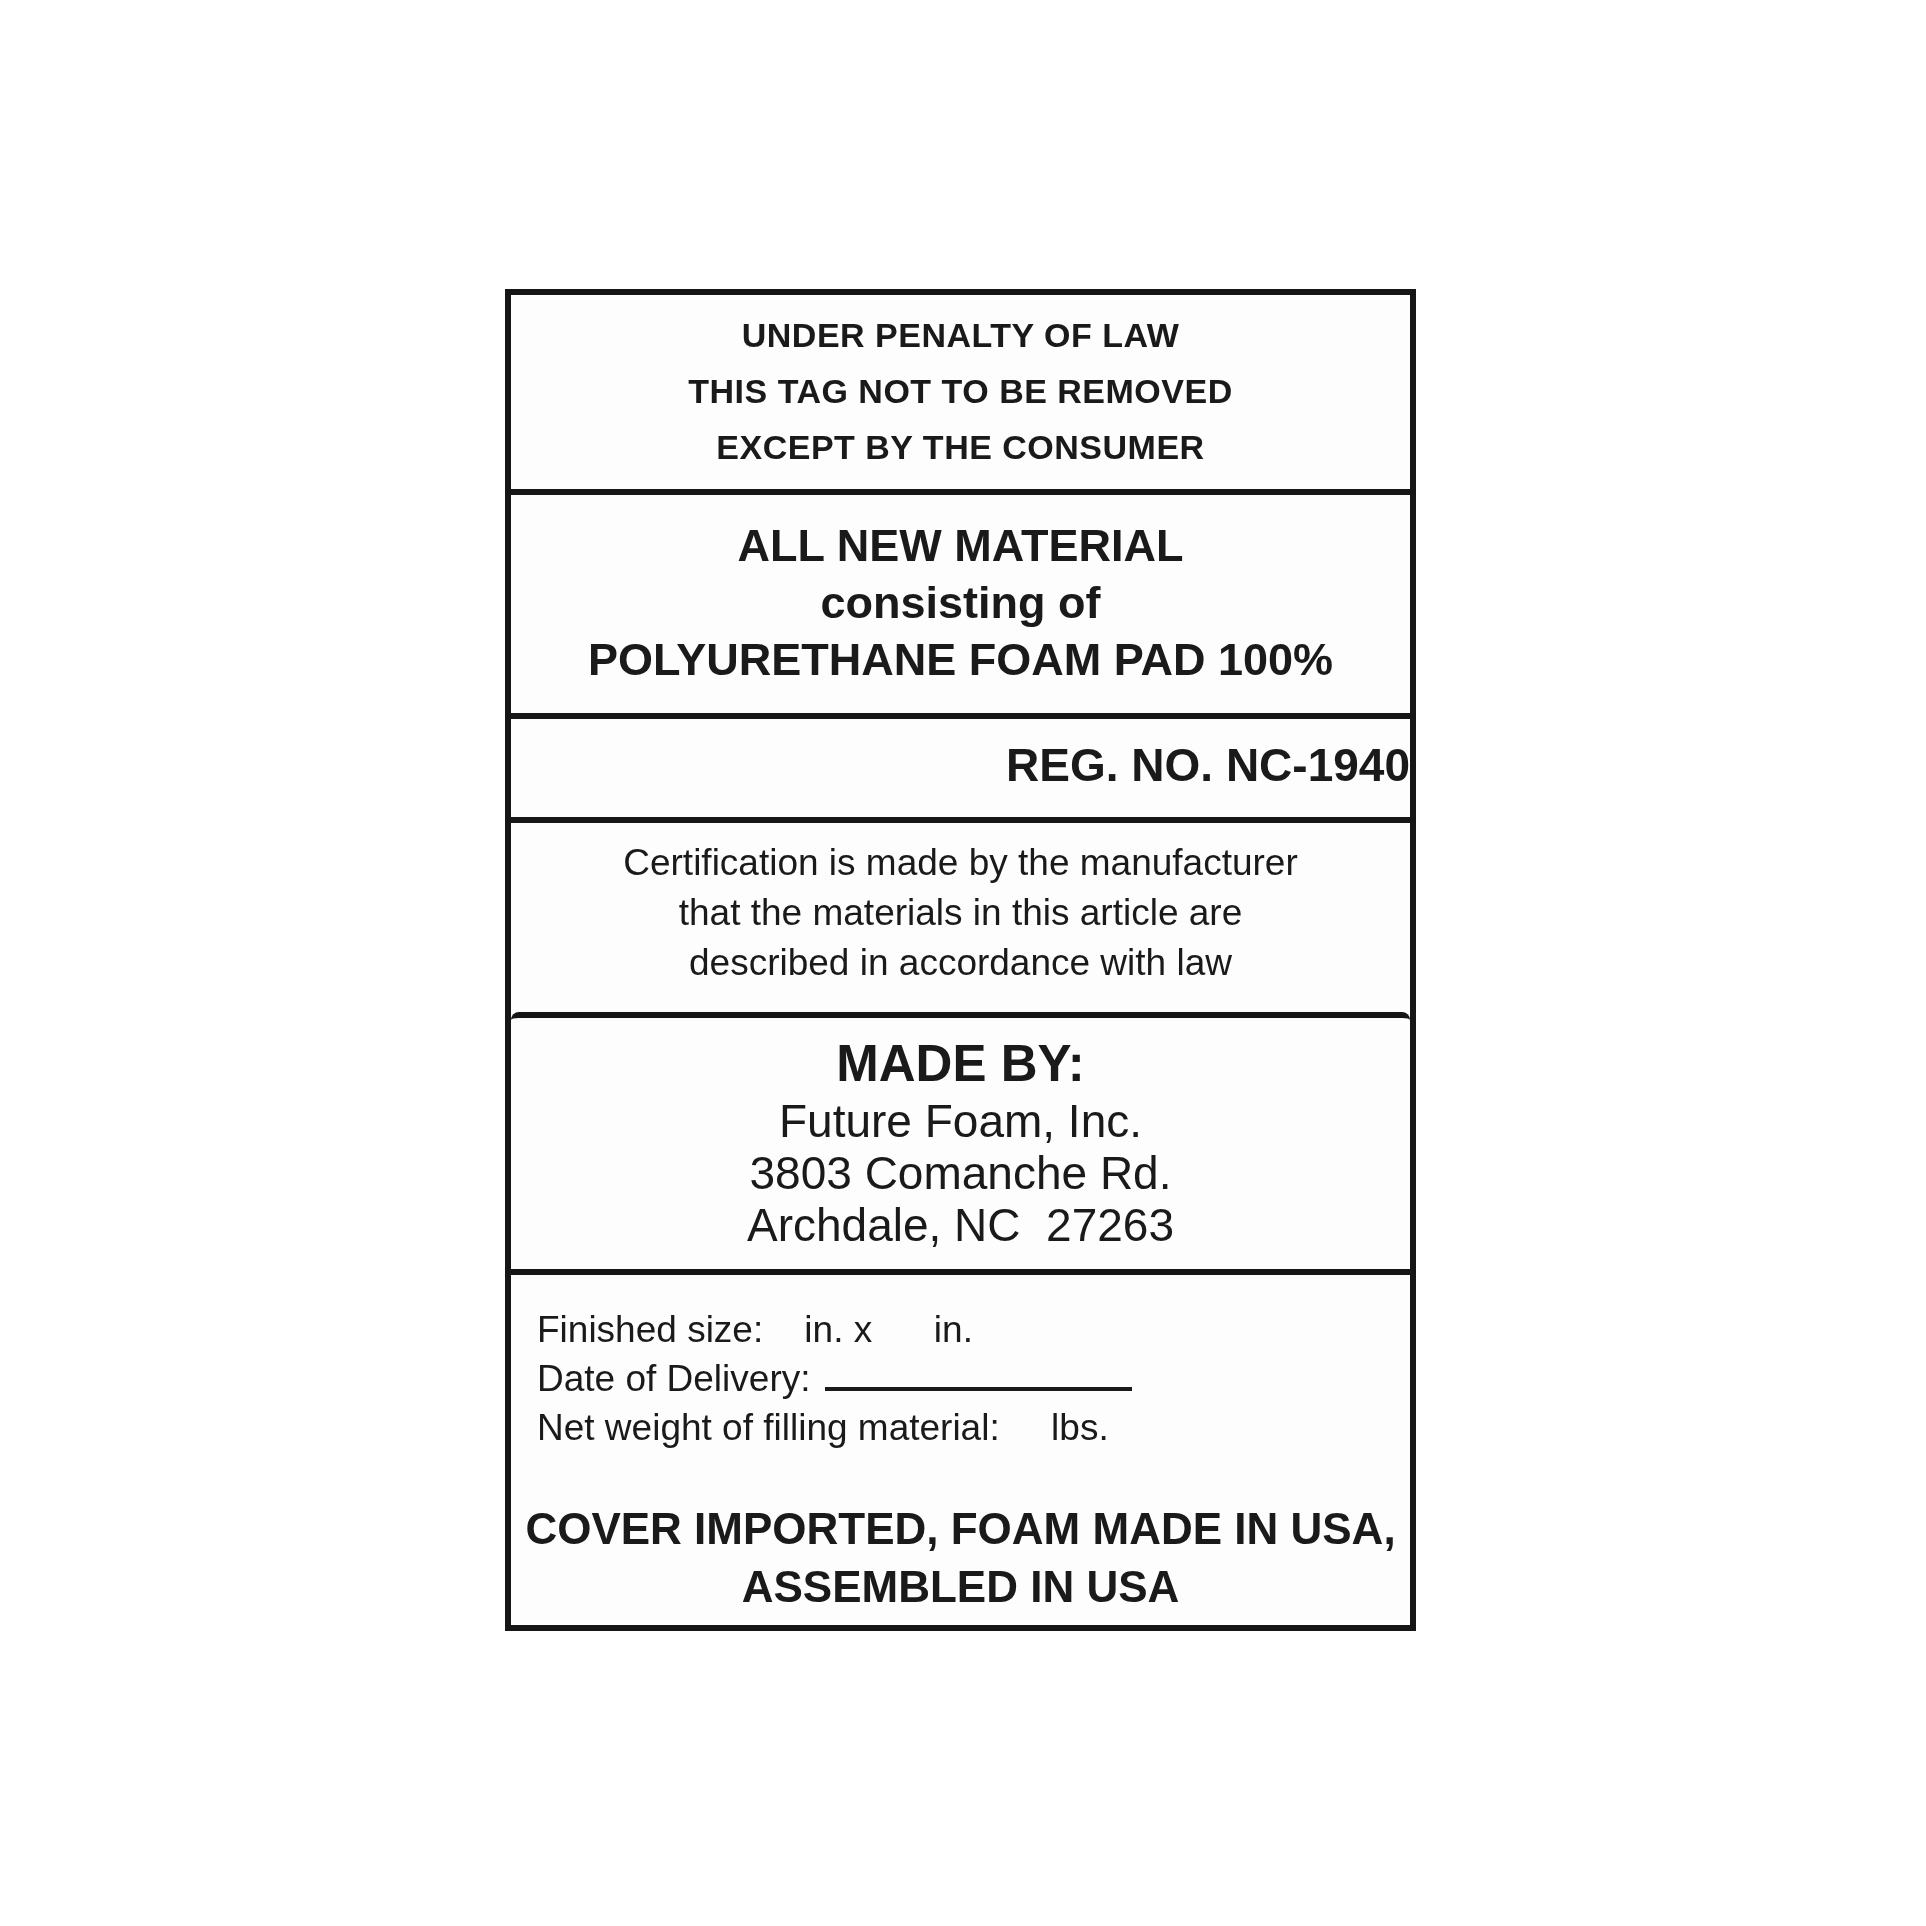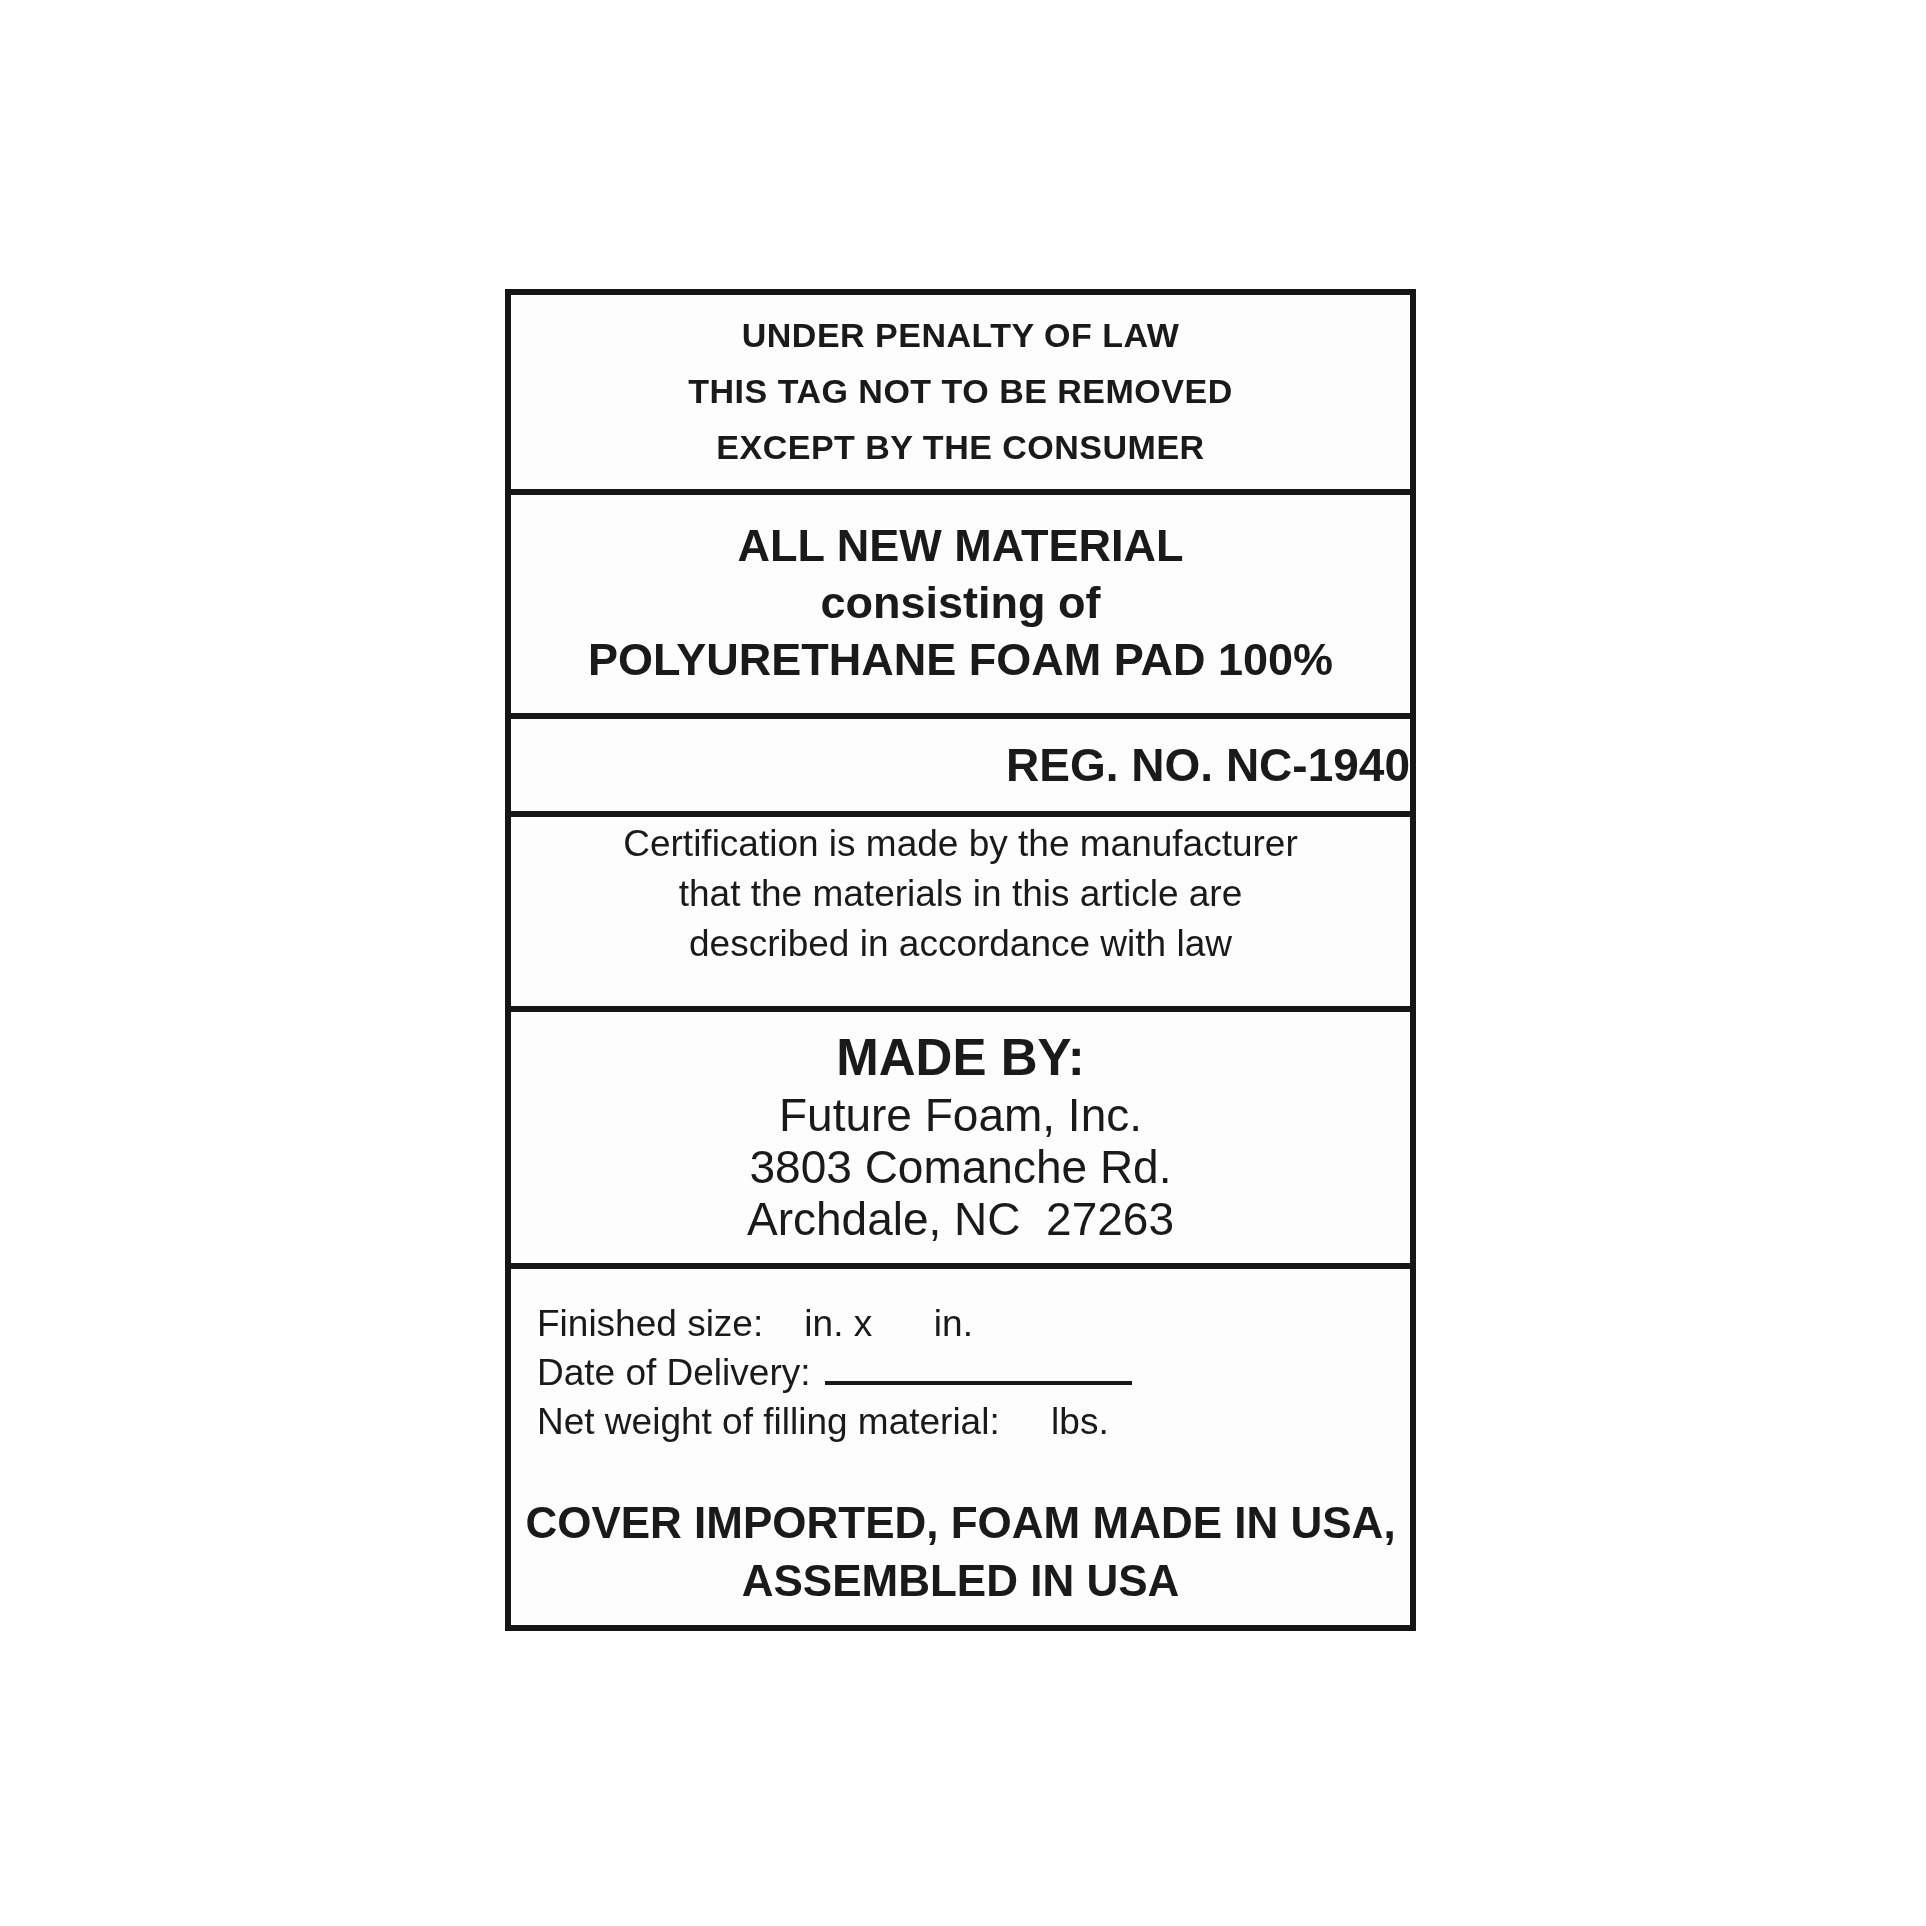--- a/index.html
+++ b/index.html
@@ -61,28 +61,28 @@
     align-items: center;
     justify-content: flex-end;
   }
   .s3 .line {
     font-weight: bold;
     font-size: 46px;
     line-height: 46px;
   }
 
   
-  .s4 { height: 195px; padding-top: 2px; }
+  .s4 { height: 195px; padding-top: 15px; margin-top: 6px; }
   .s4 .line {
     font-size: 37px;
     line-height: 50px;
   }
 
   
-  .s5 { height: 257px; padding-top: 14px; }
+  .s5 { height: 257px; padding-top: 14px; border-radius: 8px; }
   .s5 .heading {
     font-weight: bold;
     font-size: 51px;
     line-height: 63px;
   }
   .s5 .line {
     font-size: 46px;
     line-height: 52px;
   }
 

